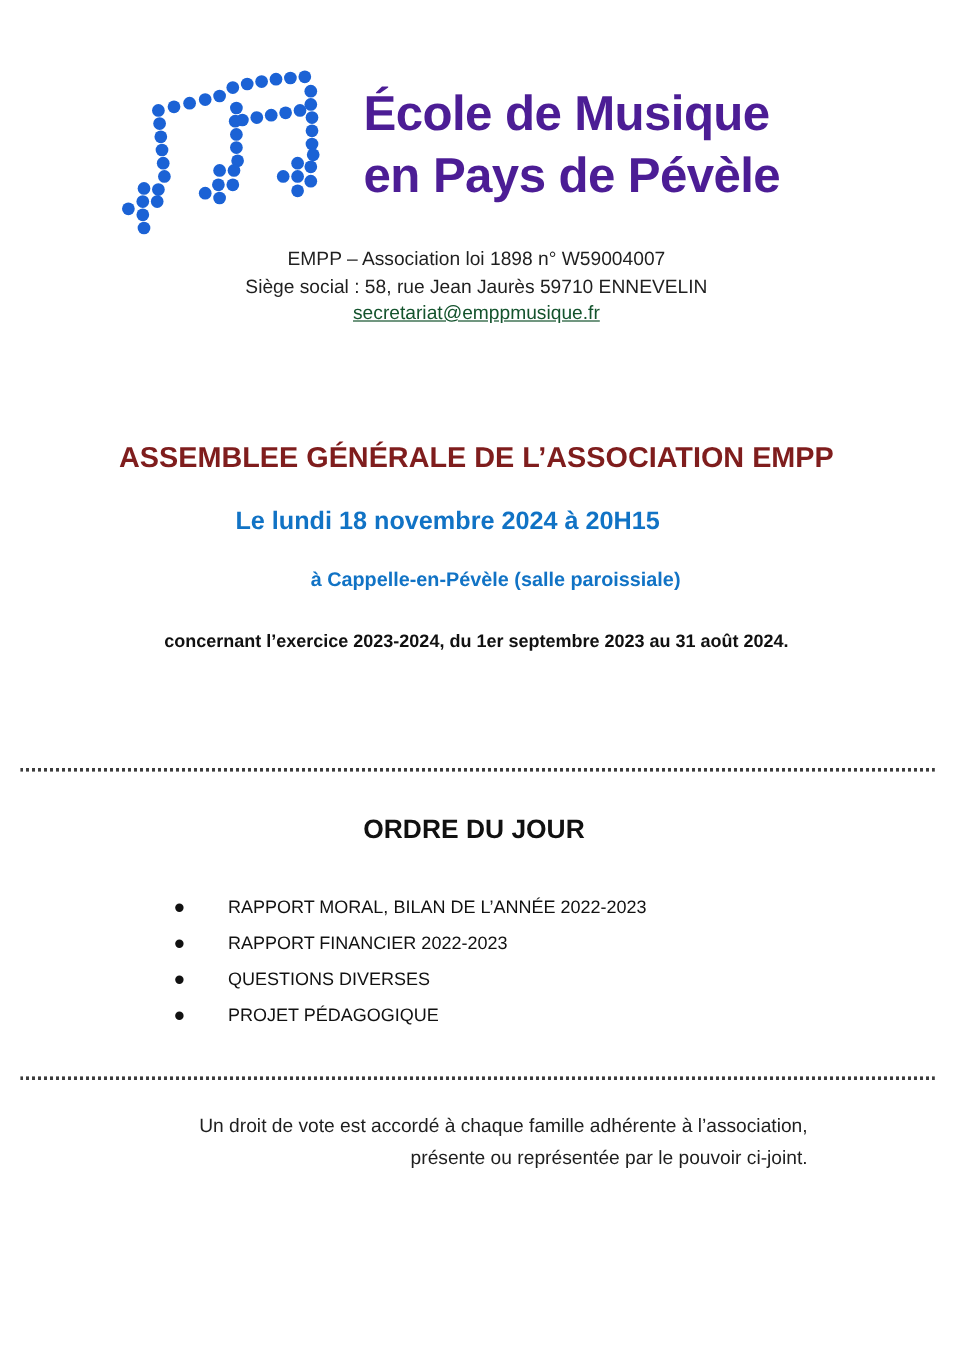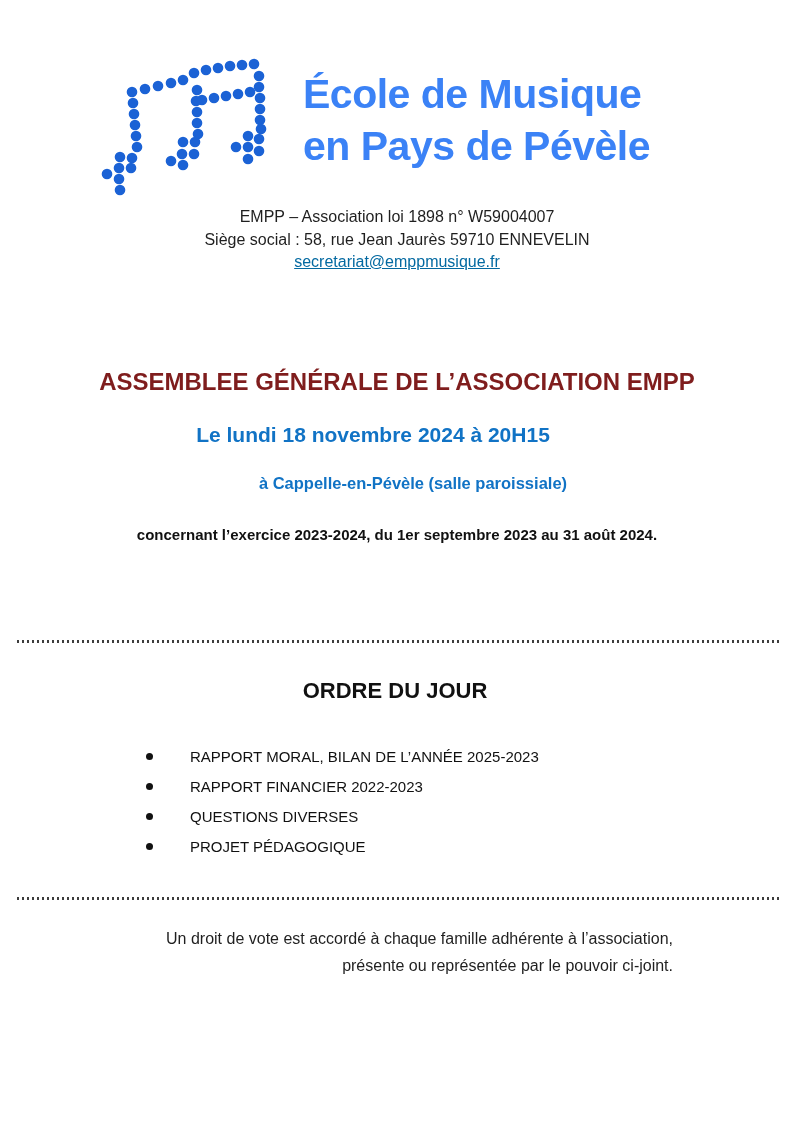--- a/index.html
+++ b/index.html
@@ -22,41 +22,41 @@
     top: 58px;
     left: 95px;
     display: flex;
     align-items: flex-start;
   }
   .logo-notes { display: block; }
   .logo-notes circle { fill: #1B62D5; }
   .brand {
     margin-left: 36px;
     margin-top: 10px;
-    color: #3b82f6;
+    color: #4c1d95;
     font-weight: bold;
     font-size: 41px;
     line-height: 52px;
     letter-spacing: -0.5px;
     white-space: nowrap;
   }
 
   
   .org-info {
     position: absolute;
     top: 206px;
     left: 0;
     width: 794px;
     text-align: center;
     color: #1f1f1f;
     font-size: 16px;
     line-height: 22.5px;
   }
   .org-info a {
-    color: #0369a1;
+    color: #14532d;
     text-decoration: underline;
     cursor: pointer;
   }
 
   
   .title {
     position: absolute;
     top: 368px;
     left: 0;
     width: 794px;
@@ -241,21 +241,21 @@
   <div class="loc-line">à Cappelle-en-Pévèle (salle paroissiale)</div>
   <div class="period-line">concernant l’exercice 2023-2024, du 1er septembre 2023 au 31 août 2024.</div>
 
   <div class="divider divider-1"></div>
 
   <h2 class="agenda-heading">ORDRE DU JOUR</h2>
 
   <ul class="agenda-list">
     <li>
       <span class="bullet-dot"></span>
-      <span>RAPPORT MORAL, BILAN DE L’ANNÉE 2025-2023</span>
+      <span>RAPPORT MORAL, BILAN DE L’ANNÉE 2022-2023</span>
     </li>
     <li>
       <span class="bullet-dot"></span>
       <span>RAPPORT FINANCIER 2022-2023</span>
     </li>
     <li>
       <span class="bullet-dot"></span>
       <span>QUESTIONS DIVERSES</span>
     </li>
     <li>

